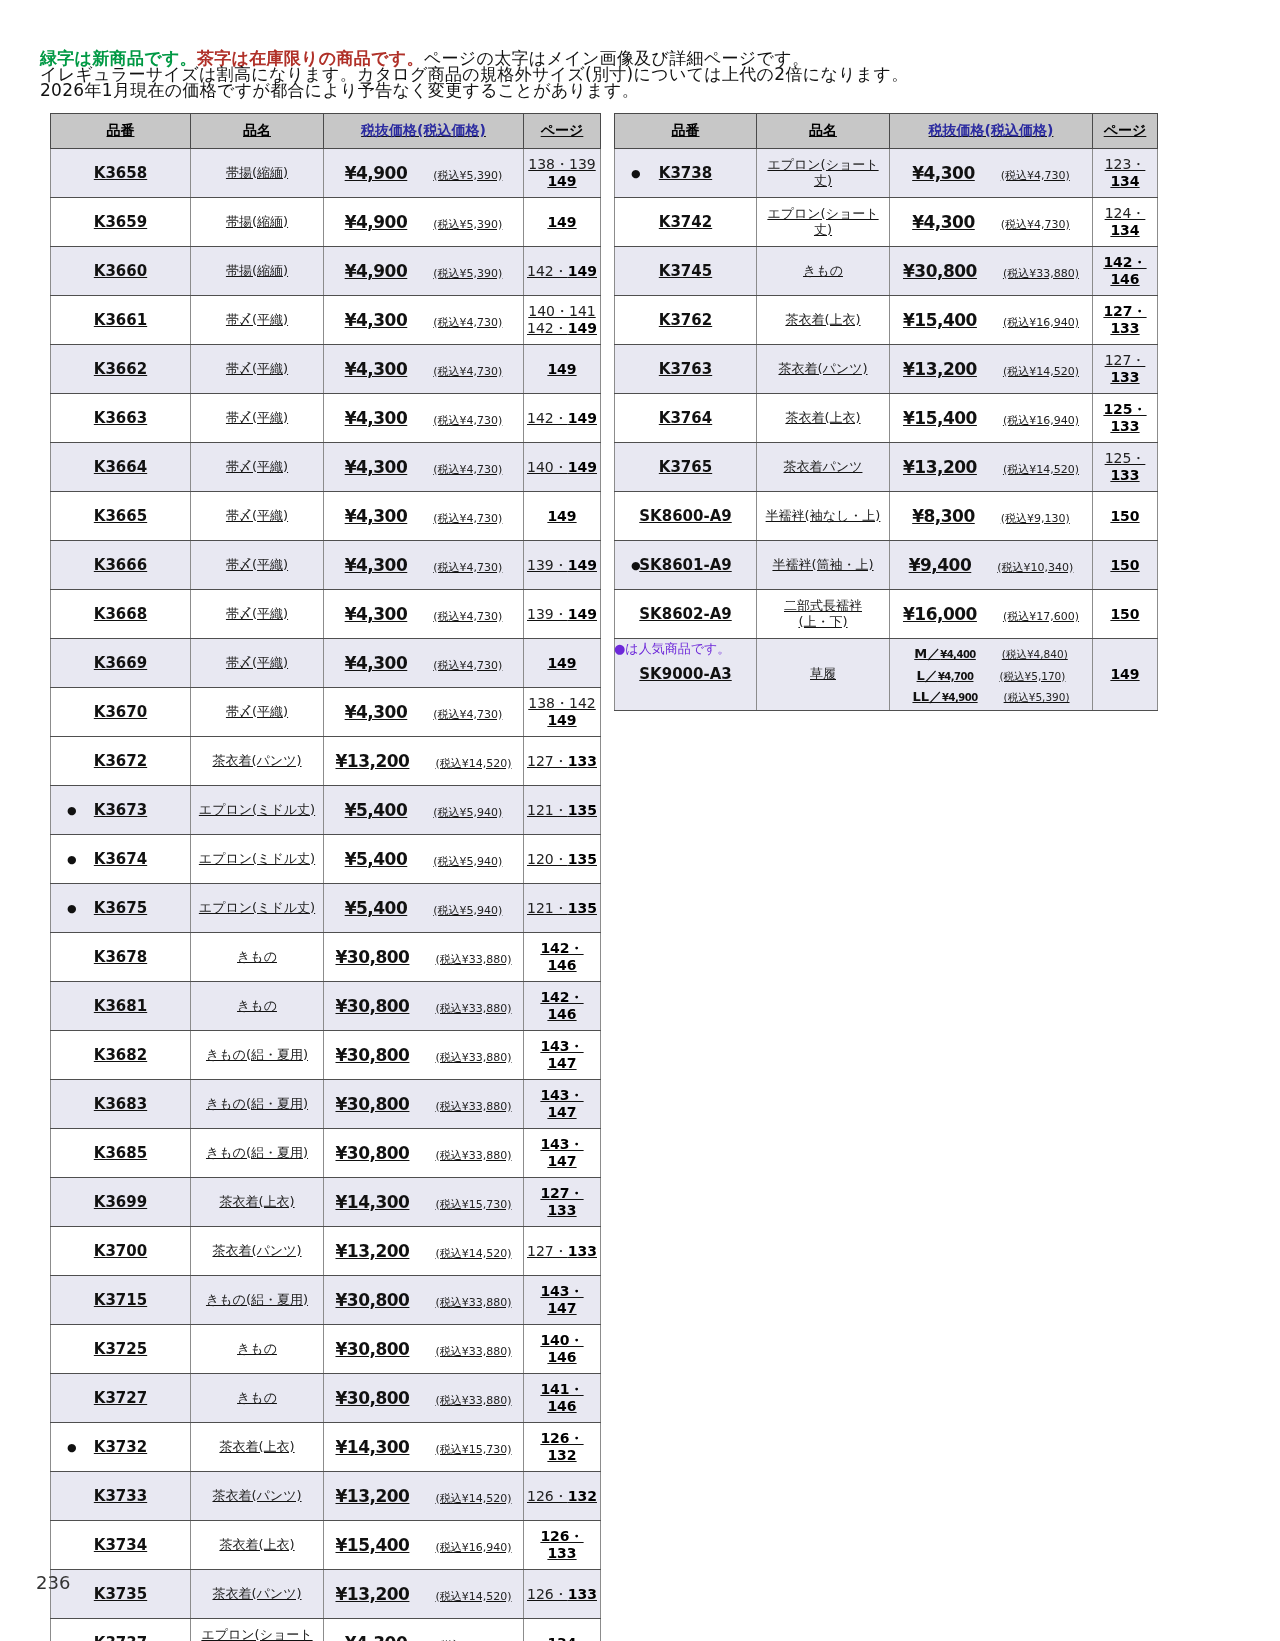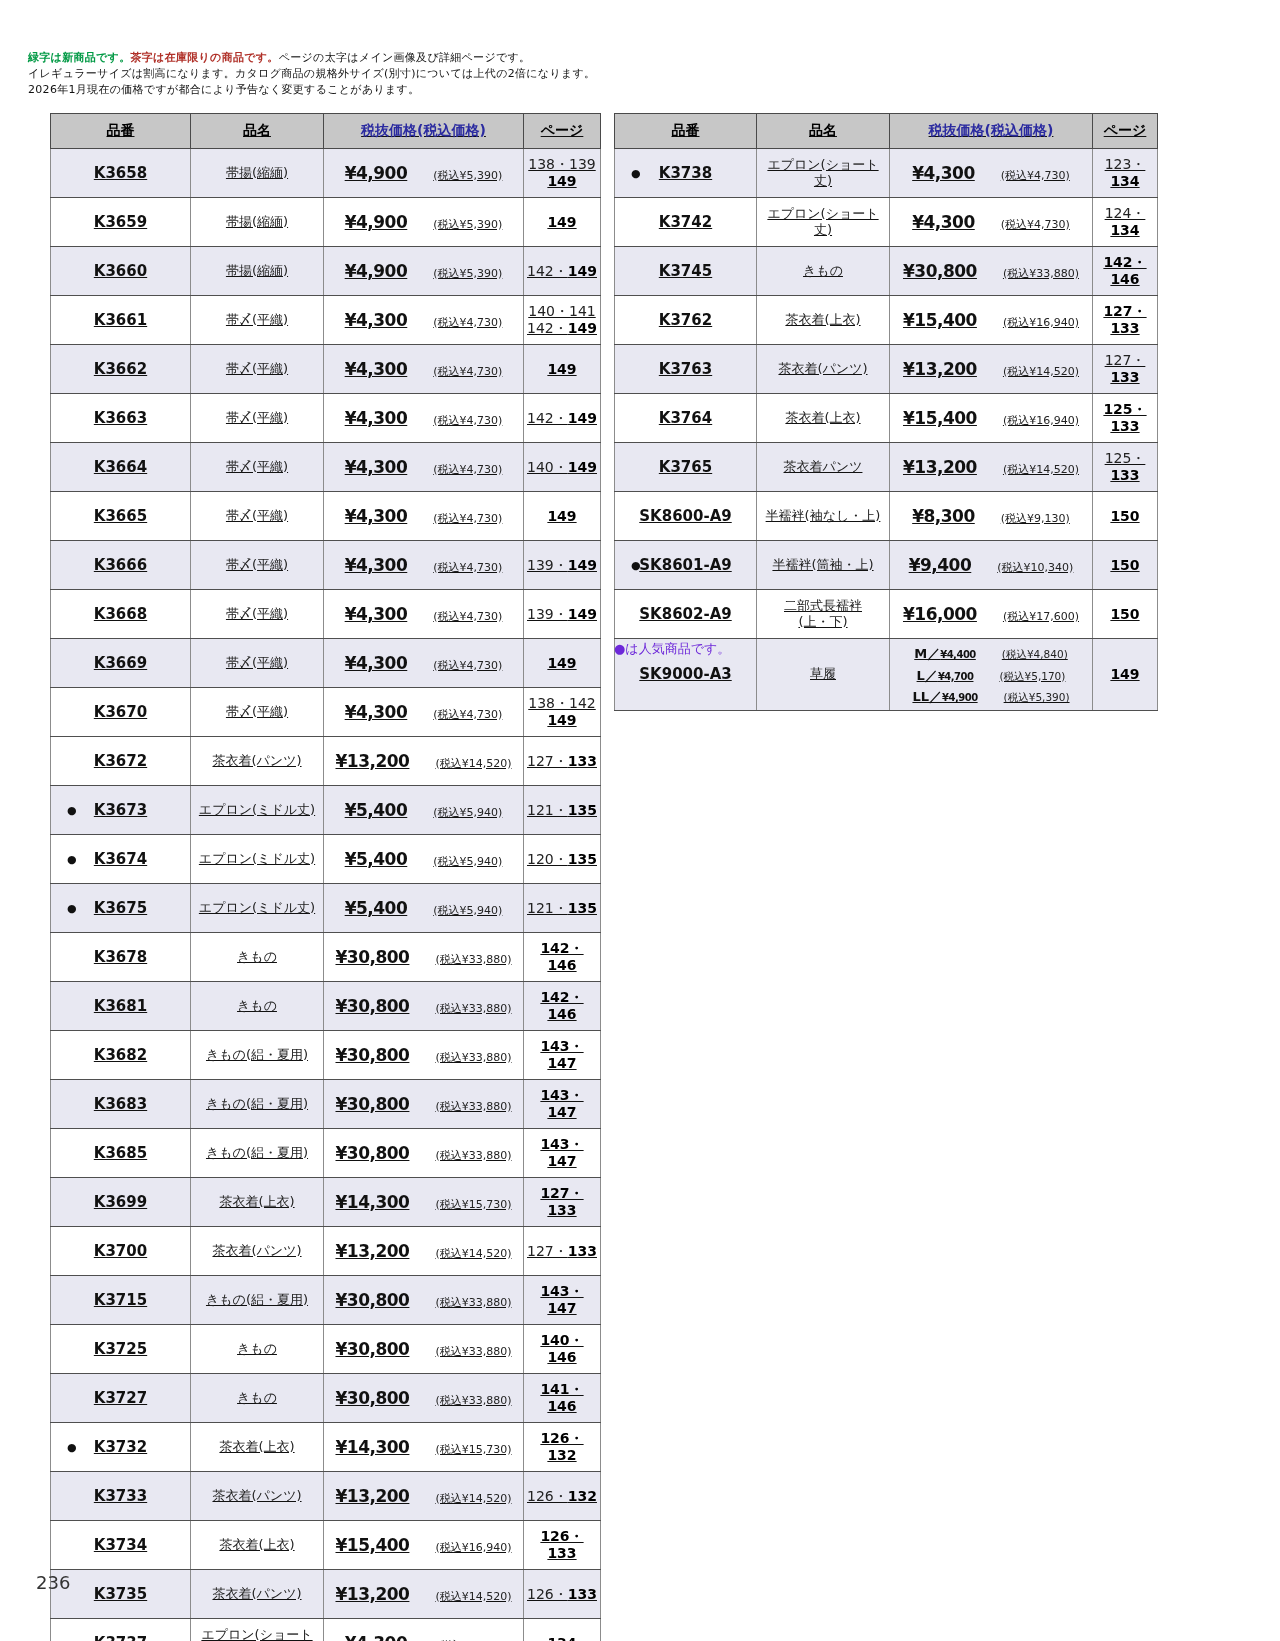--- a/index.html
+++ b/index.html
@@ -4,21 +4,21 @@
 <style>
   html,body{margin:0;padding:0;}
   body{
     position:relative;
     width:1280px;height:1641px;
     background:#ffffff;
     font-family:"DejaVu Sans","Liberation Sans",sans-serif;
     color:#111;
   }
   
-  .notes{position:absolute;left:28px;top:50px;font-size:11px;line-height:16px;letter-spacing:.3px;}
+  .notes{position:absolute;left:40px;top:50px;font-size:17px;line-height:16px;letter-spacing:.3px;}
   .note-green{color:#009944;font-weight:bold;}
   .note-brown{color:#b03028;font-weight:bold;}
   
   .tbl-wrap{position:absolute;top:113px;}
   .tbl-left{left:50px;}
   .tbl-right{left:614px;}
   table.price-table{border-collapse:collapse;border:1px solid #1d4ed8;table-layout:fixed;text-decoration:underline;}
   .price-table th{
     background:#c7c7c7;height:30px;font-size:14px;font-weight:bold;
     border:1px solid #4a4a4a;padding:2px;color:#000;

